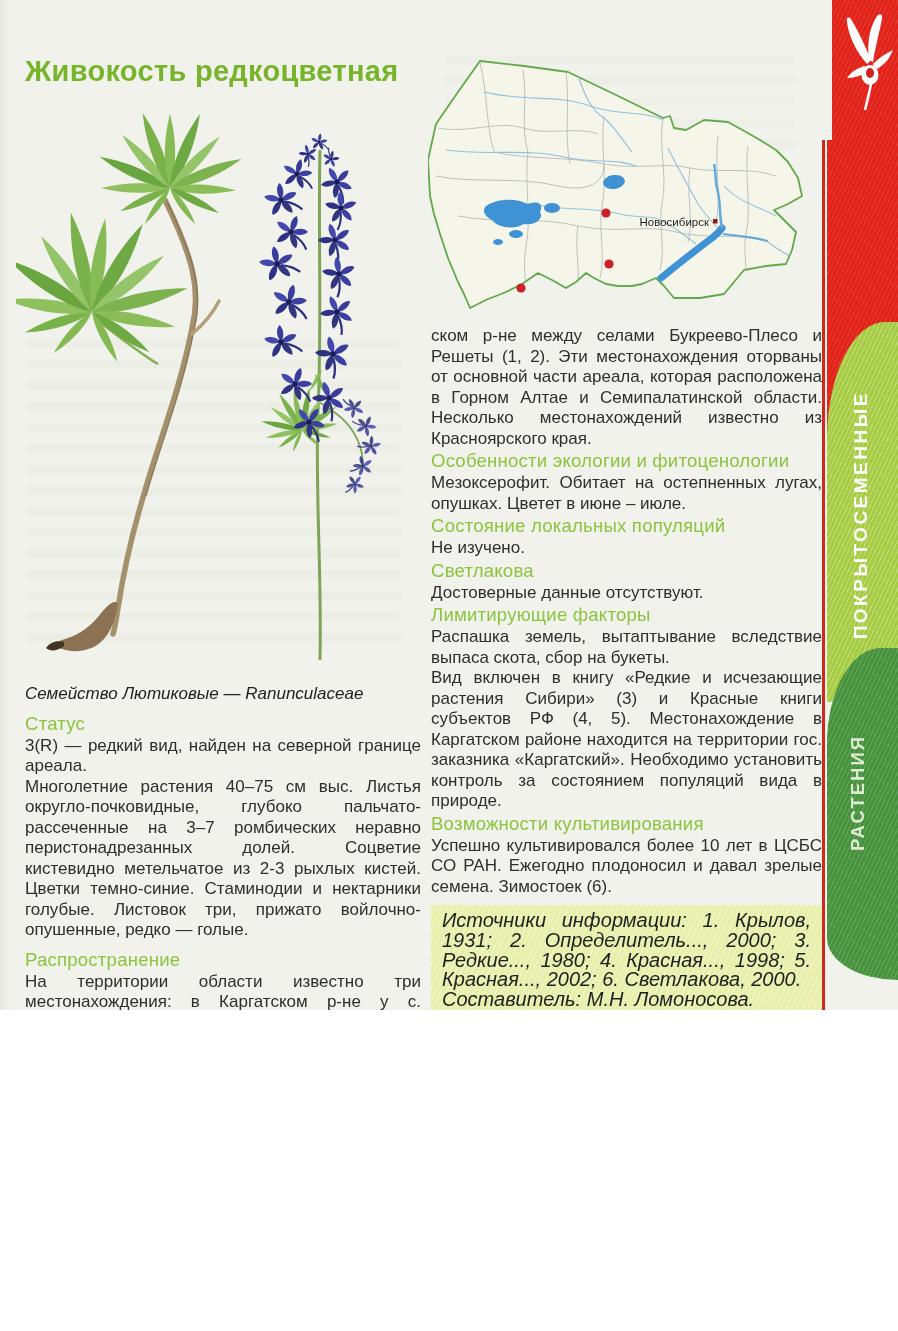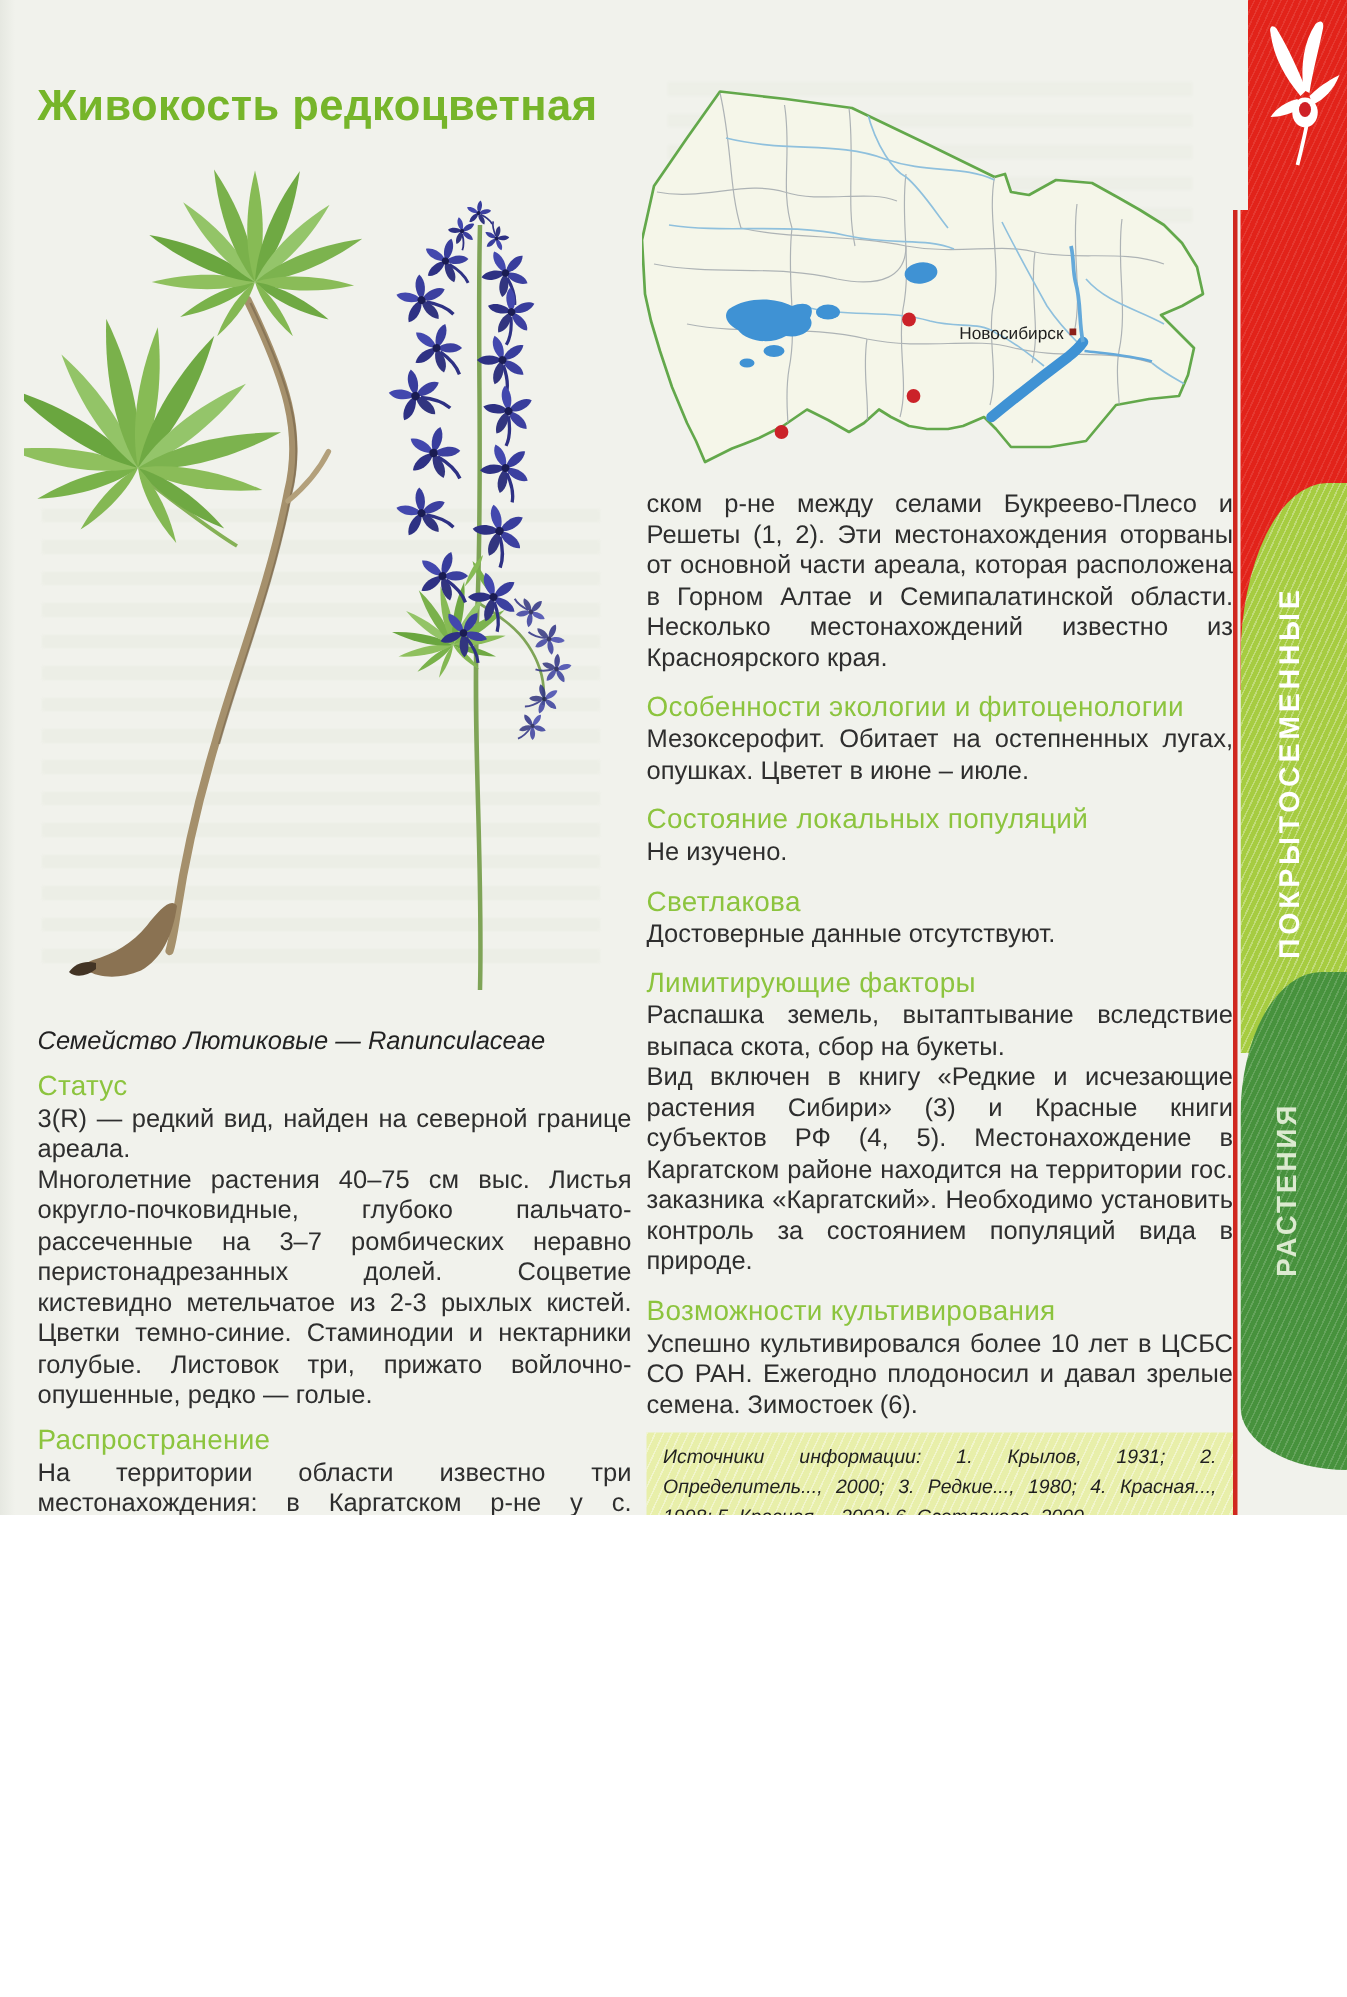--- a/index.html
+++ b/index.html
@@ -11,24 +11,24 @@
   .title{position:absolute;left:25px;top:36px;font-size:29px;font-weight:bold;color:#76b52a;letter-spacing:.3px;}
   .latin{position:absolute;left:25px;top:76px;font-size:23px;font-weight:bold;color:#1b1b1b;}
   
   .ghost{position:absolute;pointer-events:none;filter:blur(1.2px);
         background:repeating-linear-gradient(0deg, rgba(140,165,110,.09) 0 9px, rgba(0,0,0,0) 9px 21px);}
   
   .col{position:absolute;text-align:justify;font-size:17px;line-height:20.5px;color:#2e2e2e;}
   .col-left{left:25px;top:684px;width:396px;}
   .col-right{left:431px;top:326px;width:391px;}
   .col p{margin:0;}
-  .col h3{font-size:18.6px;line-height:21px;color:#8cc43e;font-weight:normal;margin:11px 0 2px 0;letter-spacing:.2px;}
+  .col h3{font-size:18.6px;line-height:21px;color:#8cc43e;font-weight:normal;margin:1px 0 2px 0;letter-spacing:.2px;}
   .family{font-style:italic;font-size:17px;margin:0 0 7px 0;color:#222;}
   .srcbox{margin-top:8px;background:#e8efaa;padding:6px 11px 8px 11px;font-style:italic;
-        font-size:13px;line-height:19.8px;color:#1f1f1f;
+        font-size:20px;line-height:19.8px;color:#1f1f1f;
         background-image:repeating-linear-gradient(115deg, rgba(255,255,255,.40) 0 1px, rgba(255,255,255,0) 1px 5px);}
   .srcbox p{margin:0;text-align:justify;}
   
   .illustration{position:absolute;left:16px;top:112px;width:405px;height:575px;}
   .map{position:absolute;left:428px;top:56px;width:392px;height:264px;}
   svg text{font-family:"Liberation Sans",sans-serif;}
   
   .red-line{position:absolute;left:822px;top:0;width:3px;height:1331px;background:#d0281f;}
   .red-band{position:absolute;left:827px;top:0;width:71px;height:460px;background:#e2231a;
         background-image:repeating-linear-gradient(115deg, rgba(255,255,255,.10) 0 1px, rgba(255,255,255,0) 1px 4px);}

